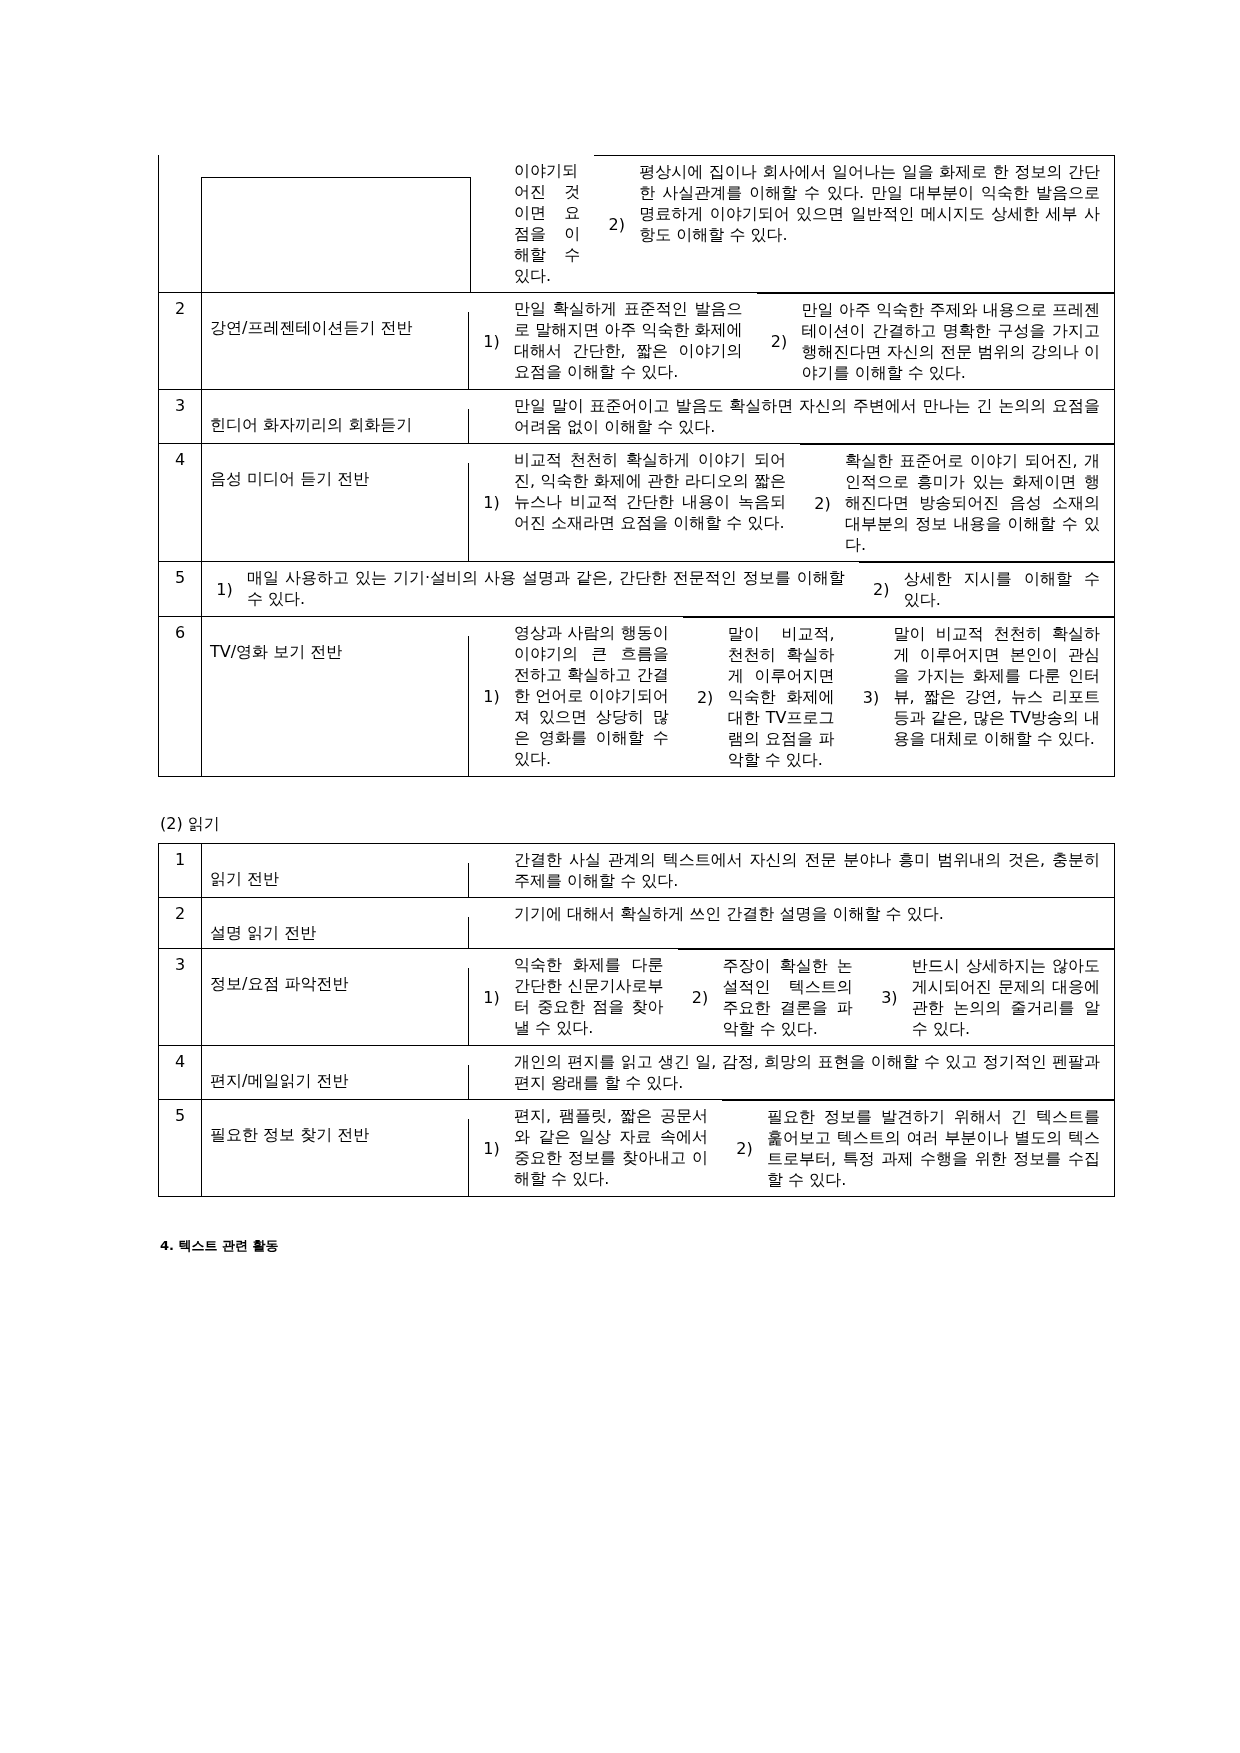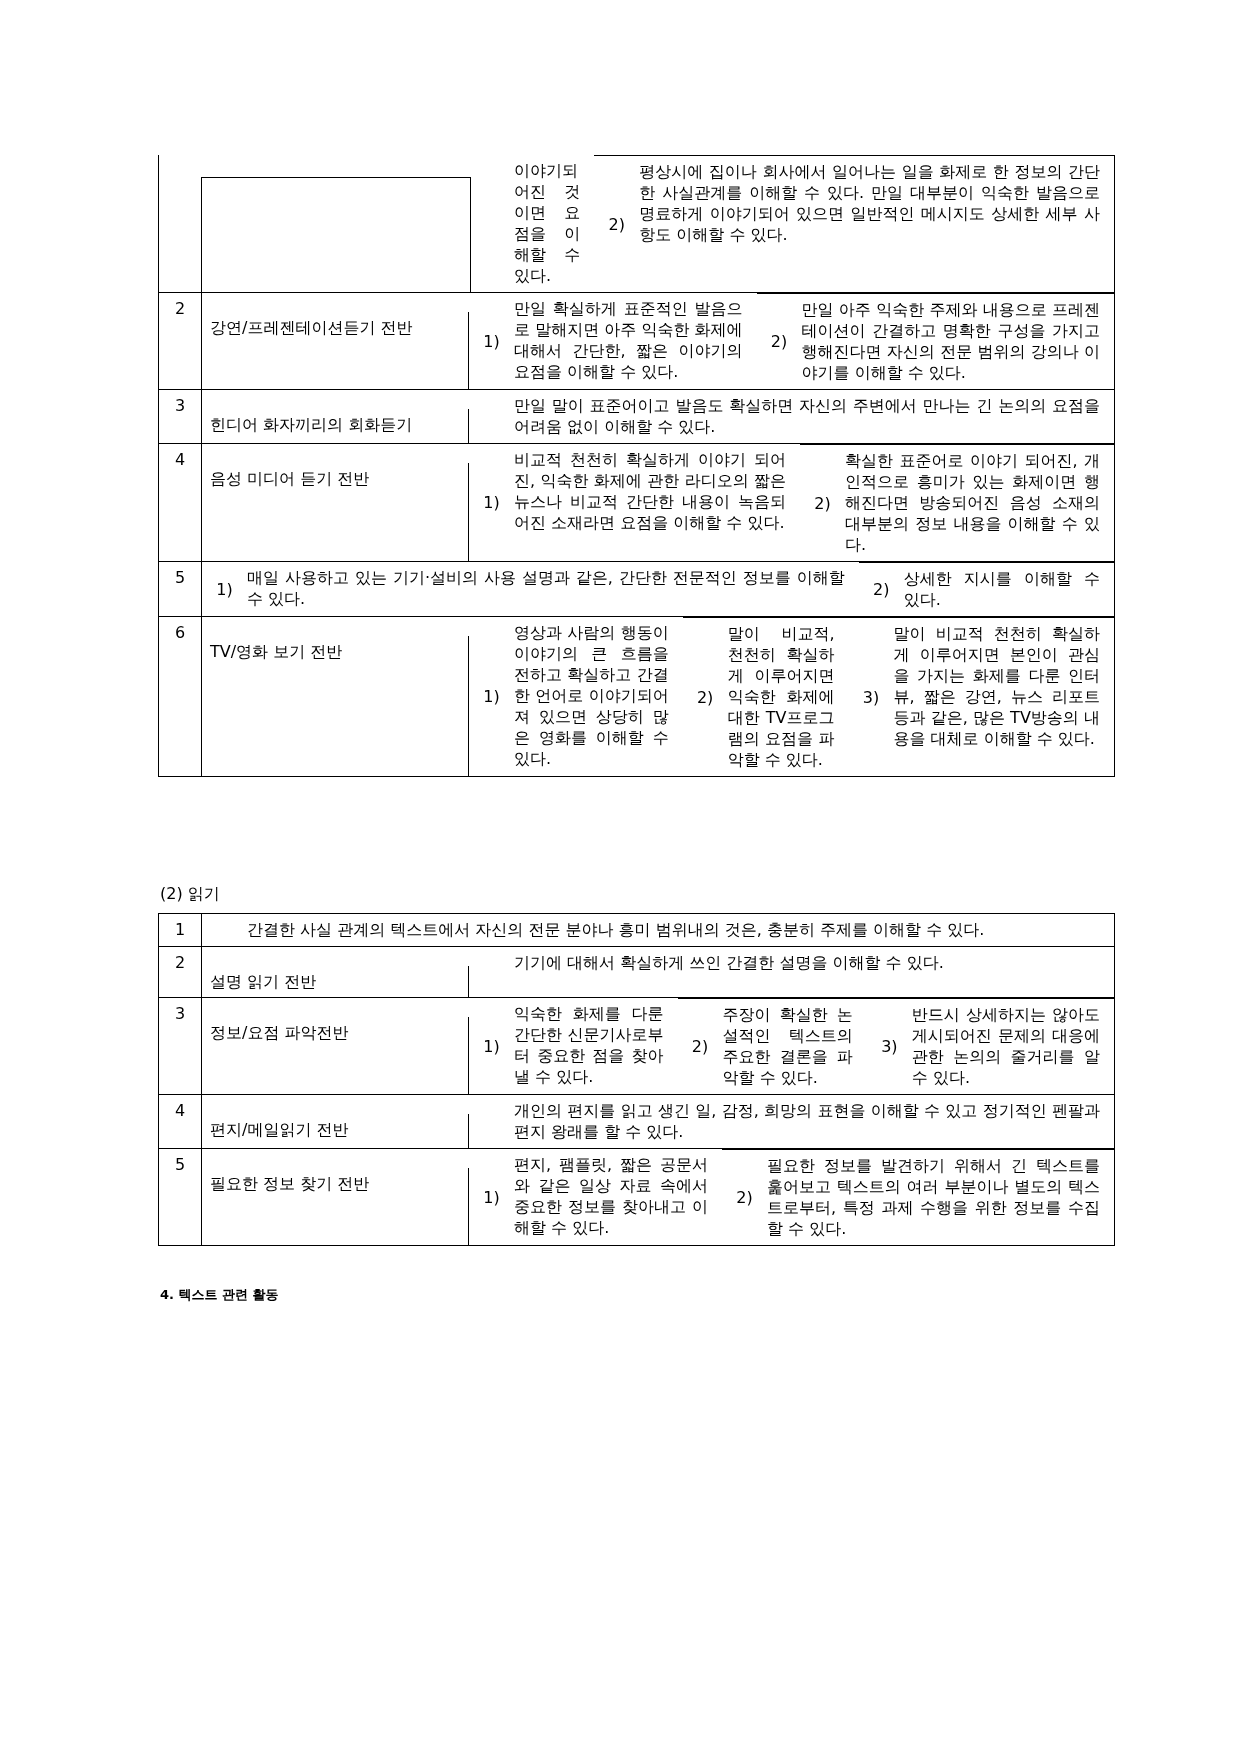--- a/index.html
+++ b/index.html
@@ -50,21 +50,21 @@
 
   
   .trow.partial { position: relative; }
   .trow.partial .cell-no, .trow.partial .cell-activity { border-right: none; }
   .trow.partial::before {
     content: ""; position: absolute; left: 42px; top: 22px; bottom: 0; width: 268px;
     border-top: 1px solid #000; border-left: 1px solid #000; border-right: 1px solid #000;
     pointer-events: none;
   }
 
-  .section-label { margin: 106px 0 8px 2px; line-height: 22px; }
+  .section-label { margin: 36px 0 8px 2px; line-height: 22px; }
   .bottom-heading { margin: 38px 0 0 2px; font-weight: bold; font-size: 13px; line-height: 22px; }
 </style>
 </head>
 <body>
 
 <div class="page">
   <div class="content">
 
     <div class="ctable" id="listening-table">
         <div class="trow partial">
@@ -150,20 +150,21 @@
             </div>
           </div>
         </div>
       </div>
 
     <div class="section-label">(2) 읽기</div>
 
     <div class="ctable with-top" id="reading-table">
         <div class="trow">
           <div class="cell-no">1</div>
+          <div class="cell-activity">읽기 전반</div>
           <div class="cell-cando">
             <div class="cando-item">
               <div class="item-num"></div>
               <div class="item-text">간결한 사실 관계의 텍스트에서 자신의 전문 분야나 흥미 범위내의 것은, 충분히 주제를 이해할 수 있다.</div>
             </div>
           </div>
         </div>
         <div class="trow">
           <div class="cell-no">2</div>
           <div class="cell-activity">설명 읽기 전반</div>

